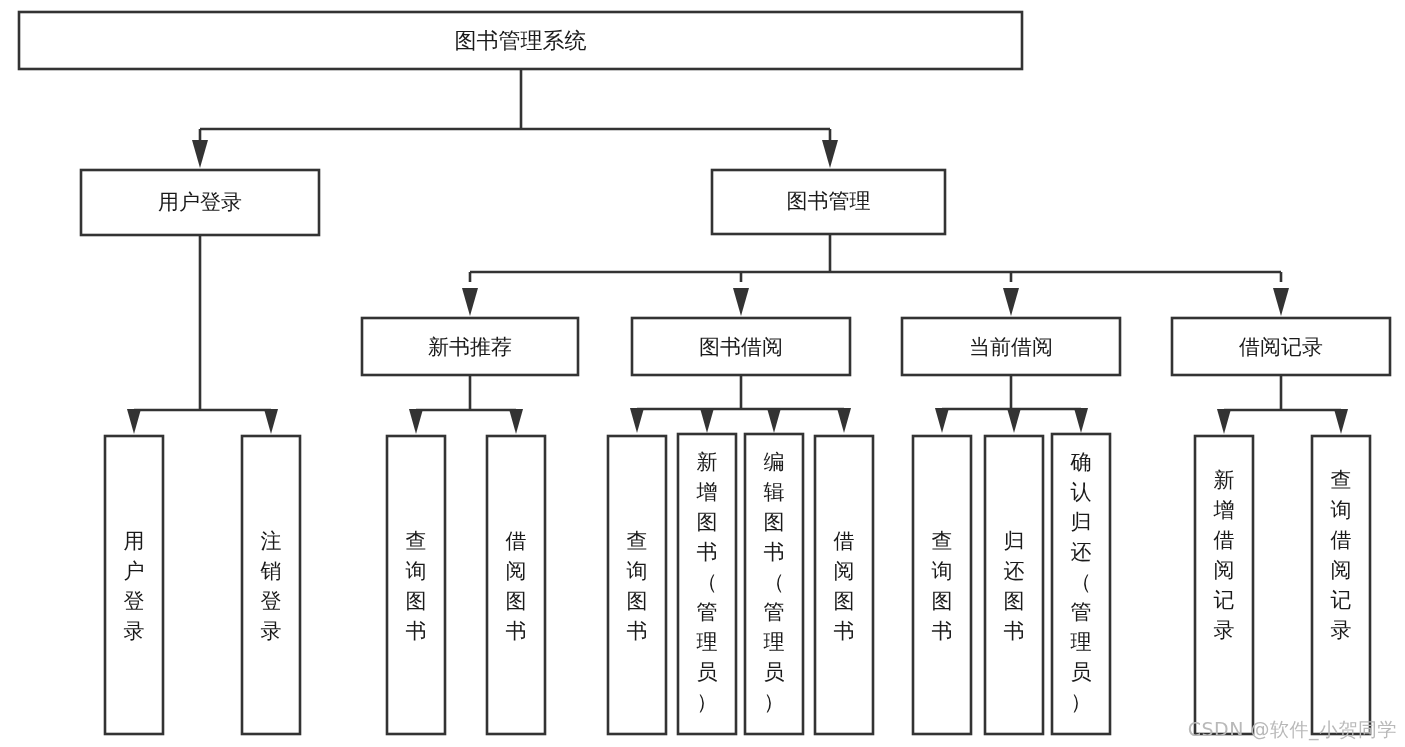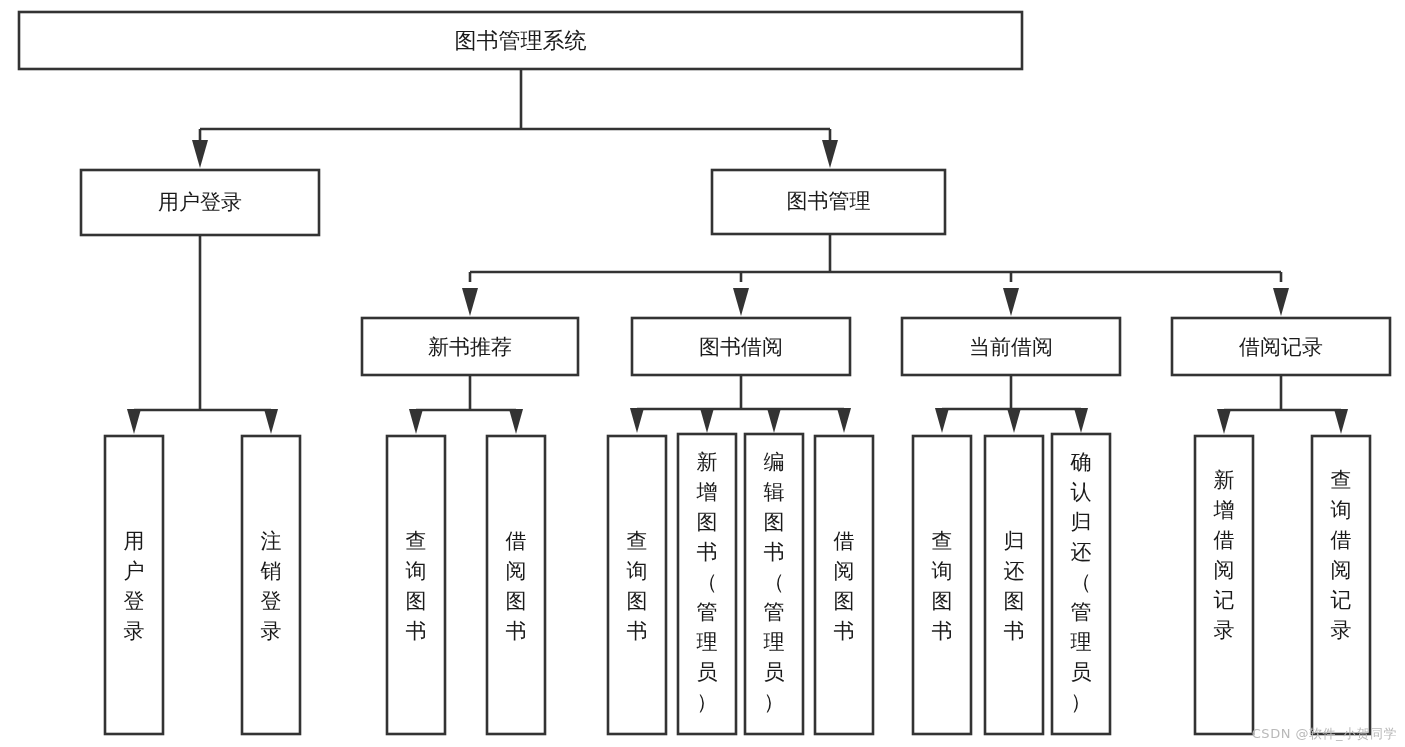--- a/index.html
+++ b/index.html
@@ -47,21 +47,21 @@
   }
   .arrow-head {
     fill: #333333;
     stroke: none;
   }
   .watermark {
     position: absolute;
     right: 8px;
     bottom: 4px;
     font-family: "DejaVu Sans", "Liberation Sans", sans-serif;
-    font-size: 13px;
+    font-size: 19px;
     color: #b9b9b9;
     white-space: nowrap;
     letter-spacing: 0.5px;
     pointer-events: none;
   }
 </style>
 </head>
 <body>
 
 <svg id="diagram" viewBox="0 0 1405 747" xmlns="http://www.w3.org/2000/svg">

